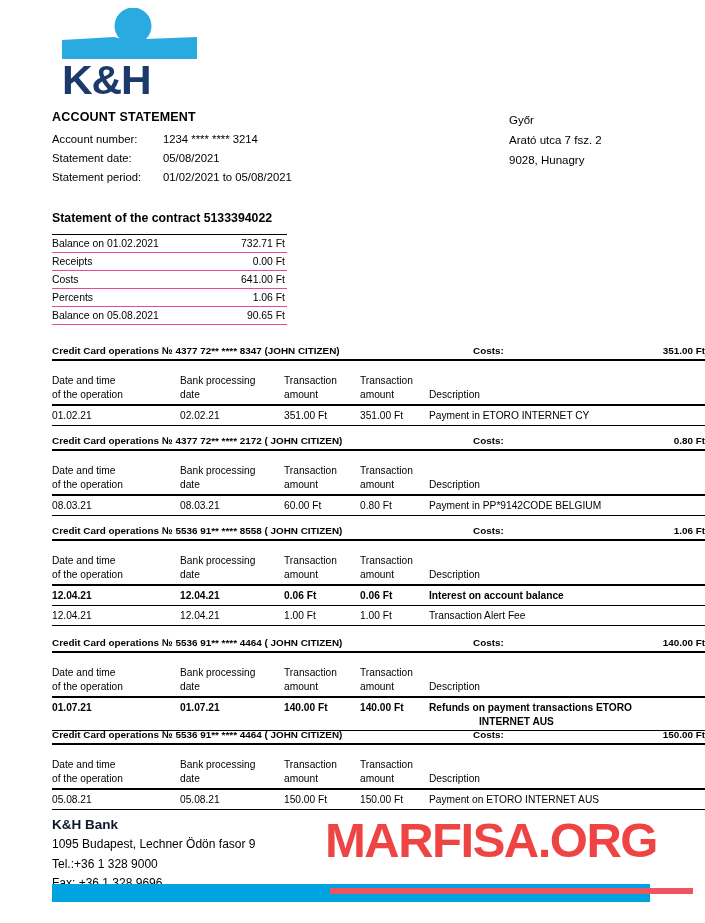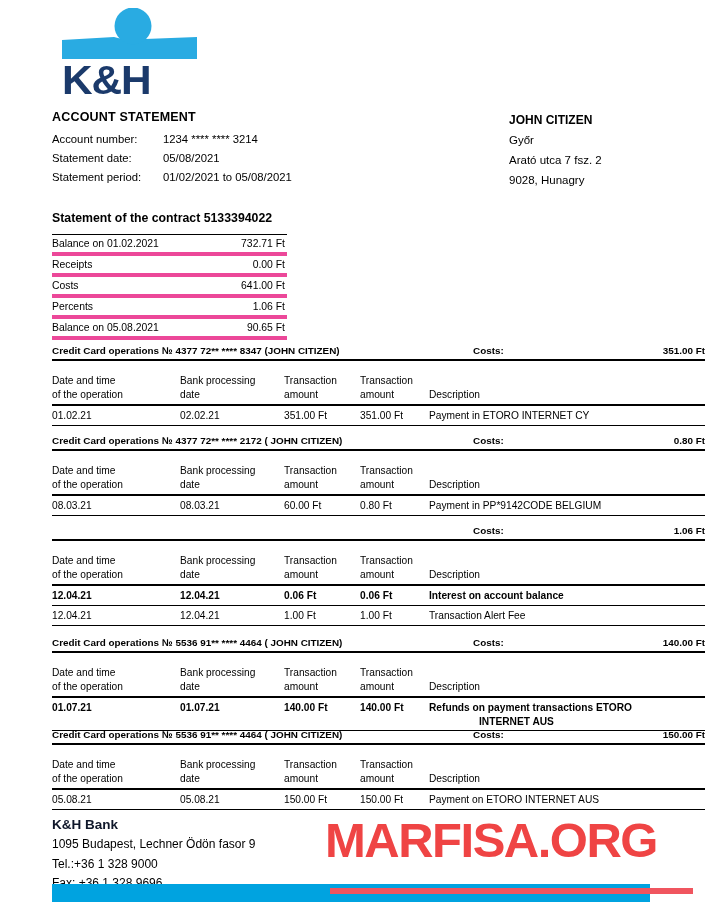--- a/index.html
+++ b/index.html
@@ -94,21 +94,21 @@
     font-size: 12.3px;
     margin-bottom: 9px;
   }
   table.summary {
     border-collapse: collapse;
     width: 235px;
     font-size: 10.4px;
   }
   table.summary td {
     padding: 3px 0 3px 0;
-    border-bottom: 4px solid #ec4899;
+    border-bottom: 1px solid #ec4899;
   }
   table.summary tr:first-child td { border-top: 1px solid #000; }
   table.summary td.amt {
     text-align: right;
     padding-right: 2px;
     white-space: nowrap;
   }
 
   
   .ops-section {
@@ -240,21 +240,20 @@
   </div>
   <div class="hdr-row hdr-date">
     <span class="lbl">Statement date:</span><span class="val">05/08/2021</span>
   </div>
   <div class="hdr-row hdr-period">
     <span class="lbl">Statement period:</span><span class="val">01/02/2021 to 05/08/2021</span>
   </div>
 </div>
 
 <div id="header-right">
-  <div class="addr-name">JOHN CITIZEN</div>
   <div class="addr-line">Győr</div>
   <div class="addr-line">Arató utca 7 fsz. 2</div>
   <div class="addr-line">9028, Hunagry</div>
 </div>
 
 <div id="contract-section">
   <div id="contract-title">Statement of the contract 5133394022</div>
   <table class="summary">
     <tbody id="summary-body">
         <tr>
@@ -347,20 +346,21 @@
             <td class="c2">08.03.21</td>
             <td class="c3">60.00 Ft</td>
             <td class="c4">0.80 Ft</td>
             <td class="c5"><span>Payment in PP*9142CODE BELGIUM</span></td>
           </tr>
         </tbody>
       </table>
     </div>
     <div class="ops-section" style="top: 525px;">
       <div class="ops-head">
+        <span class="ops-title">Credit Card operations № 5536 91** **** 8558 ( JOHN CITIZEN)</span>
         <span class="ops-spacer"></span>
         <span class="ops-costs-label">Costs:</span>
         <span class="ops-costs-value">1.06 Ft</span>
       </div>
       <table class="ops">
         <thead>
           <tr class="h1">
             <th class="c1">Date and time</th>
             <th class="c2">Bank processing</th>
             <th class="c3">Transaction</th>

